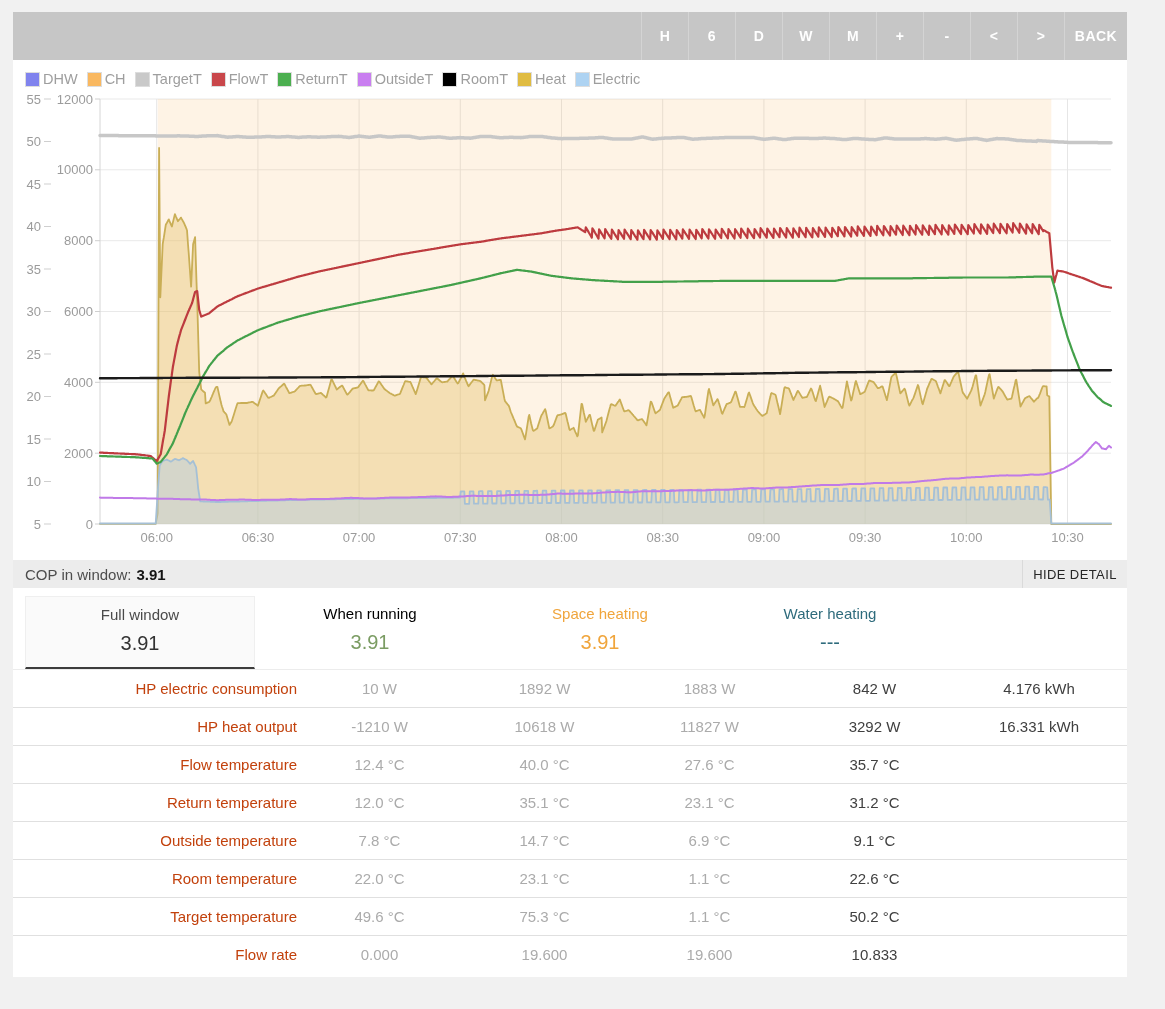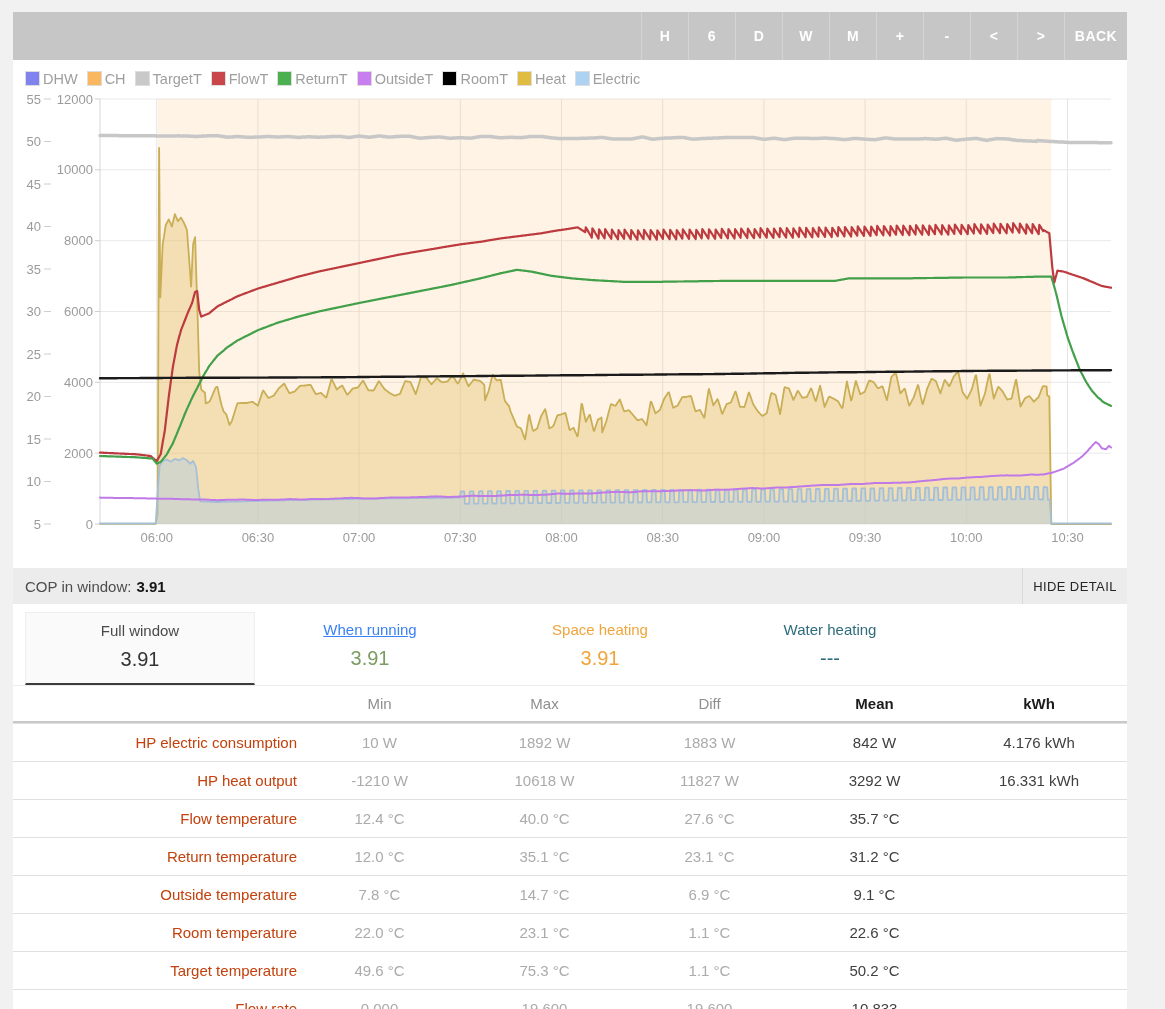--- a/index.html
+++ b/index.html
@@ -5,27 +5,27 @@
   html,body{margin:0;padding:0;background:#f1f1f1;font-family:"Liberation Sans","DejaVu Sans",sans-serif;}
   .page{width:1114px;margin:12px 0 0 13px;background:#ffffff;}
   
   .toolbar{height:48px;background:#c6c6c6;display:flex;justify-content:flex-end;align-items:stretch;}
   .tbtn{width:46px;line-height:48px;text-align:center;border-left:1px solid #d4d4d4;color:#fff;
         font-weight:700;font-size:14px;letter-spacing:.5px;cursor:pointer;user-select:none;}
   .tbtn.back{width:62px;}
   
   .chart-card{background:#fff;padding-top:6px;}
   .legend{height:26px;display:flex;align-items:center;padding-left:12px;}
-  .legend-item{display:flex;align-items:flex-start;margin-right:9px;cursor:pointer;}
+  .legend-item{display:flex;align-items:flex-end;margin-right:9px;cursor:pointer;}
   .legend-swatch{width:15px;height:15px;border:1px solid #ddd;margin-right:3px;box-sizing:border-box;}
   .legend-label{font-size:14.5px;color:#9e9e9e;}
   svg{display:block;}
   svg text{font-family:"Liberation Sans","DejaVu Sans",sans-serif;}
   
-  .cop-bar{height:36px;background:#ececec;display:flex;align-items:stretch;margin-top:10px;}
+  .cop-bar{height:28px;background:#ececec;display:flex;align-items:stretch;margin-top:2px;}
   .cop-text{flex:1;display:flex;align-items:center;padding-left:12px;font-size:15px;color:#4d4d4d;}
   .cop-text b{color:#141414;margin-left:5px;}
   .hide-detail{width:104px;border-left:1px solid #dadada;display:flex;align-items:center;justify-content:center;
                font-size:13px;color:#262626;letter-spacing:.4px;cursor:pointer;}
   
   .tabs{display:flex;padding:8px 0 0 12px;border-bottom:1px solid #ececec;background:#fff;}
   .tab{width:230px;text-align:center;padding:9px 0 12px;box-sizing:border-box;cursor:pointer;}
   .tab .tab-label{font-size:15px;}
   .tab .tab-value{font-size:20px;margin-top:9px;}
   .tab.active{background:#fafafa;border:1px solid #efefef;border-bottom:2px solid #3c3c3c;}
@@ -183,42 +183,34 @@
     </div>
     <div class="hide-detail">HIDE DETAIL</div>
   </div>
 
   <div class="tabs" id="tabs">
       <div class="tab active">
         <div class="tab-label" style="color: rgb(74, 74, 74);">Full window</div>
         <div class="tab-value" style="color: rgb(51, 51, 51);">3.91</div>
       </div>
       <div class="tab">
-        <div class="tab-label" style="color: #3b82f6; text-decoration: underline;">When running</div>
+        <div class="tab-label" style="color: #000000;">When running</div>
         <div class="tab-value" style="color: rgb(123, 156, 99);">3.91</div>
       </div>
       <div class="tab">
         <div class="tab-label" style="color: rgb(240, 165, 60);">Space heating</div>
         <div class="tab-value" style="color: rgb(240, 165, 60);">3.91</div>
       </div>
       <div class="tab">
         <div class="tab-label" style="color: rgb(46, 107, 124);">Water heating</div>
         <div class="tab-value" style="color: rgb(46, 107, 124);">---</div>
       </div>
     </div>
 
   <div class="detail-table" id="detail-table">
-      <div class="trow thead">
-        <div class="th"></div>
-        <div class="th">Min</div>
-        <div class="th">Max</div>
-        <div class="th">Diff</div>
-        <div class="th strong">Mean</div>
-        <div class="th strong">kWh</div>
-      </div>
       <div class="trow">
         <div class="td rowlabel">HP electric consumption</div>
         <div class="td min">10 W</div>
         <div class="td max">1892 W</div>
         <div class="td diff">1883 W</div>
         <div class="td mean dark">842 W</div>
         <div class="td kwh dark">4.176 kWh</div>
       </div>
       <div class="trow">
         <div class="td rowlabel">HP heat output</div>

